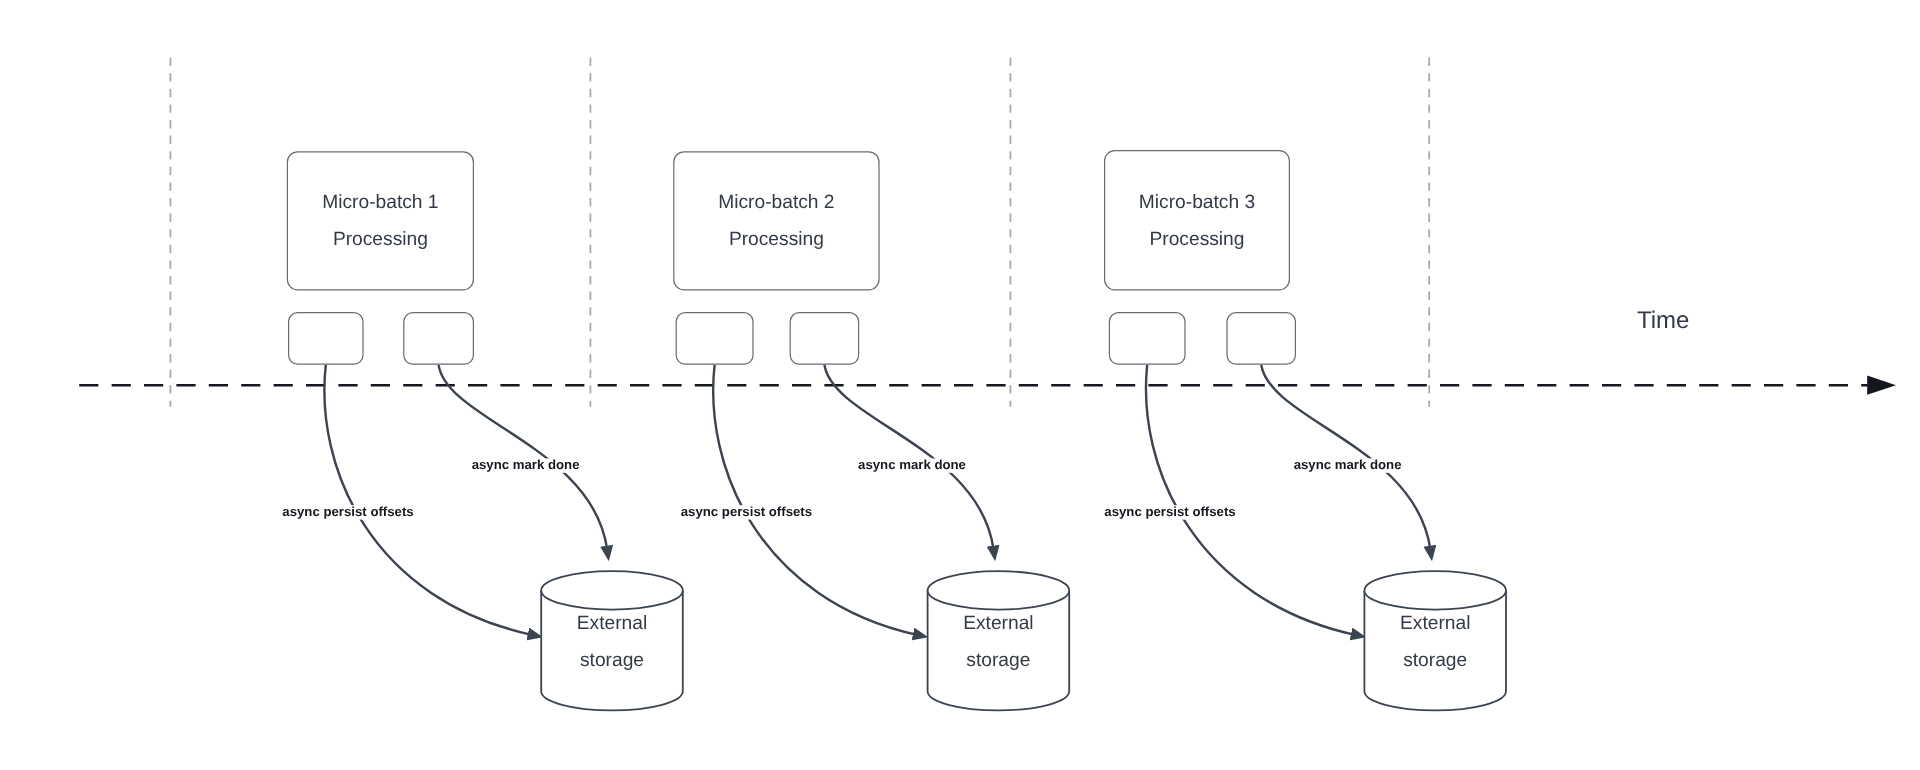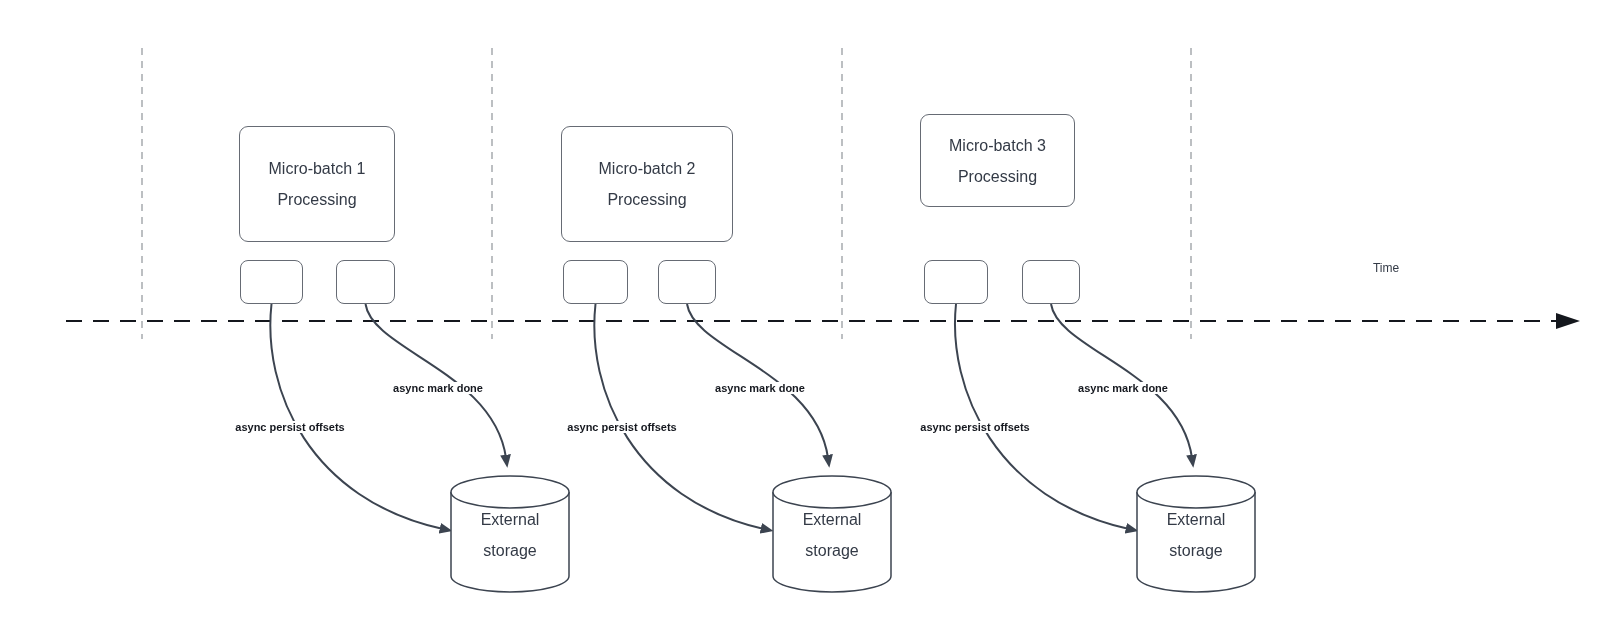--- a/index.html
+++ b/index.html
@@ -36,21 +36,21 @@
     position:absolute;transform:translate(-50%,-50%);
     font-size:11px;font-weight:bold;color:var(--label-text);
     background:var(--bg);padding:0 3px;white-space:nowrap;
   }
   .storage-label{
     position:absolute;transform:translate(-50%,-50%);text-align:center;
     font-size:16px;line-height:31px;color:var(--box-text);white-space:pre-line;
   }
   .time-label{
     position:absolute;transform:translate(-50%,-50%);
-    font-size:12px;color:var(--box-text);white-space:nowrap;
+    font-size:20px;color:var(--box-text);white-space:nowrap;
   }
 </style>
 </head>
 <body>
 
 <div id="canvas">
 
   <svg id="art" width="1600" height="642" viewBox="0 0 1600 642">
     <defs>
       <marker id="ah" viewBox="0 0 12 10" refX="3" refY="5" markerWidth="13" markerHeight="11" markerUnits="userSpaceOnUse" orient="auto">
@@ -104,21 +104,21 @@
     <span>Micro-batch 2
 Processing</span>
   </div>
   <div class="mini-box" style="left:563px;width:65px"></div>
   <div class="mini-box" style="left:658px;width:58px"></div>
   <div class="arrow-label" style="left:622px;top:427px">async persist offsets</div>
   <div class="arrow-label" style="left:760px;top:388px">async mark done</div>
   <div class="storage-label" style="left:832px;top:535px">External
 storage</div>
 
-  <div class="proc-box" style="left:920px;top:114px;width:155px;height:93px">
+  <div class="proc-box" style="left:920px;top:125px;width:155px;height:117px">
     <span>Micro-batch 3
 Processing</span>
   </div>
   <div class="mini-box" style="left:924px;width:64px"></div>
   <div class="mini-box" style="left:1022px;width:58px"></div>
   <div class="arrow-label" style="left:975px;top:427px">async persist offsets</div>
   <div class="arrow-label" style="left:1123px;top:388px">async mark done</div>
   <div class="storage-label" style="left:1196px;top:535px">External
 storage</div>
 

